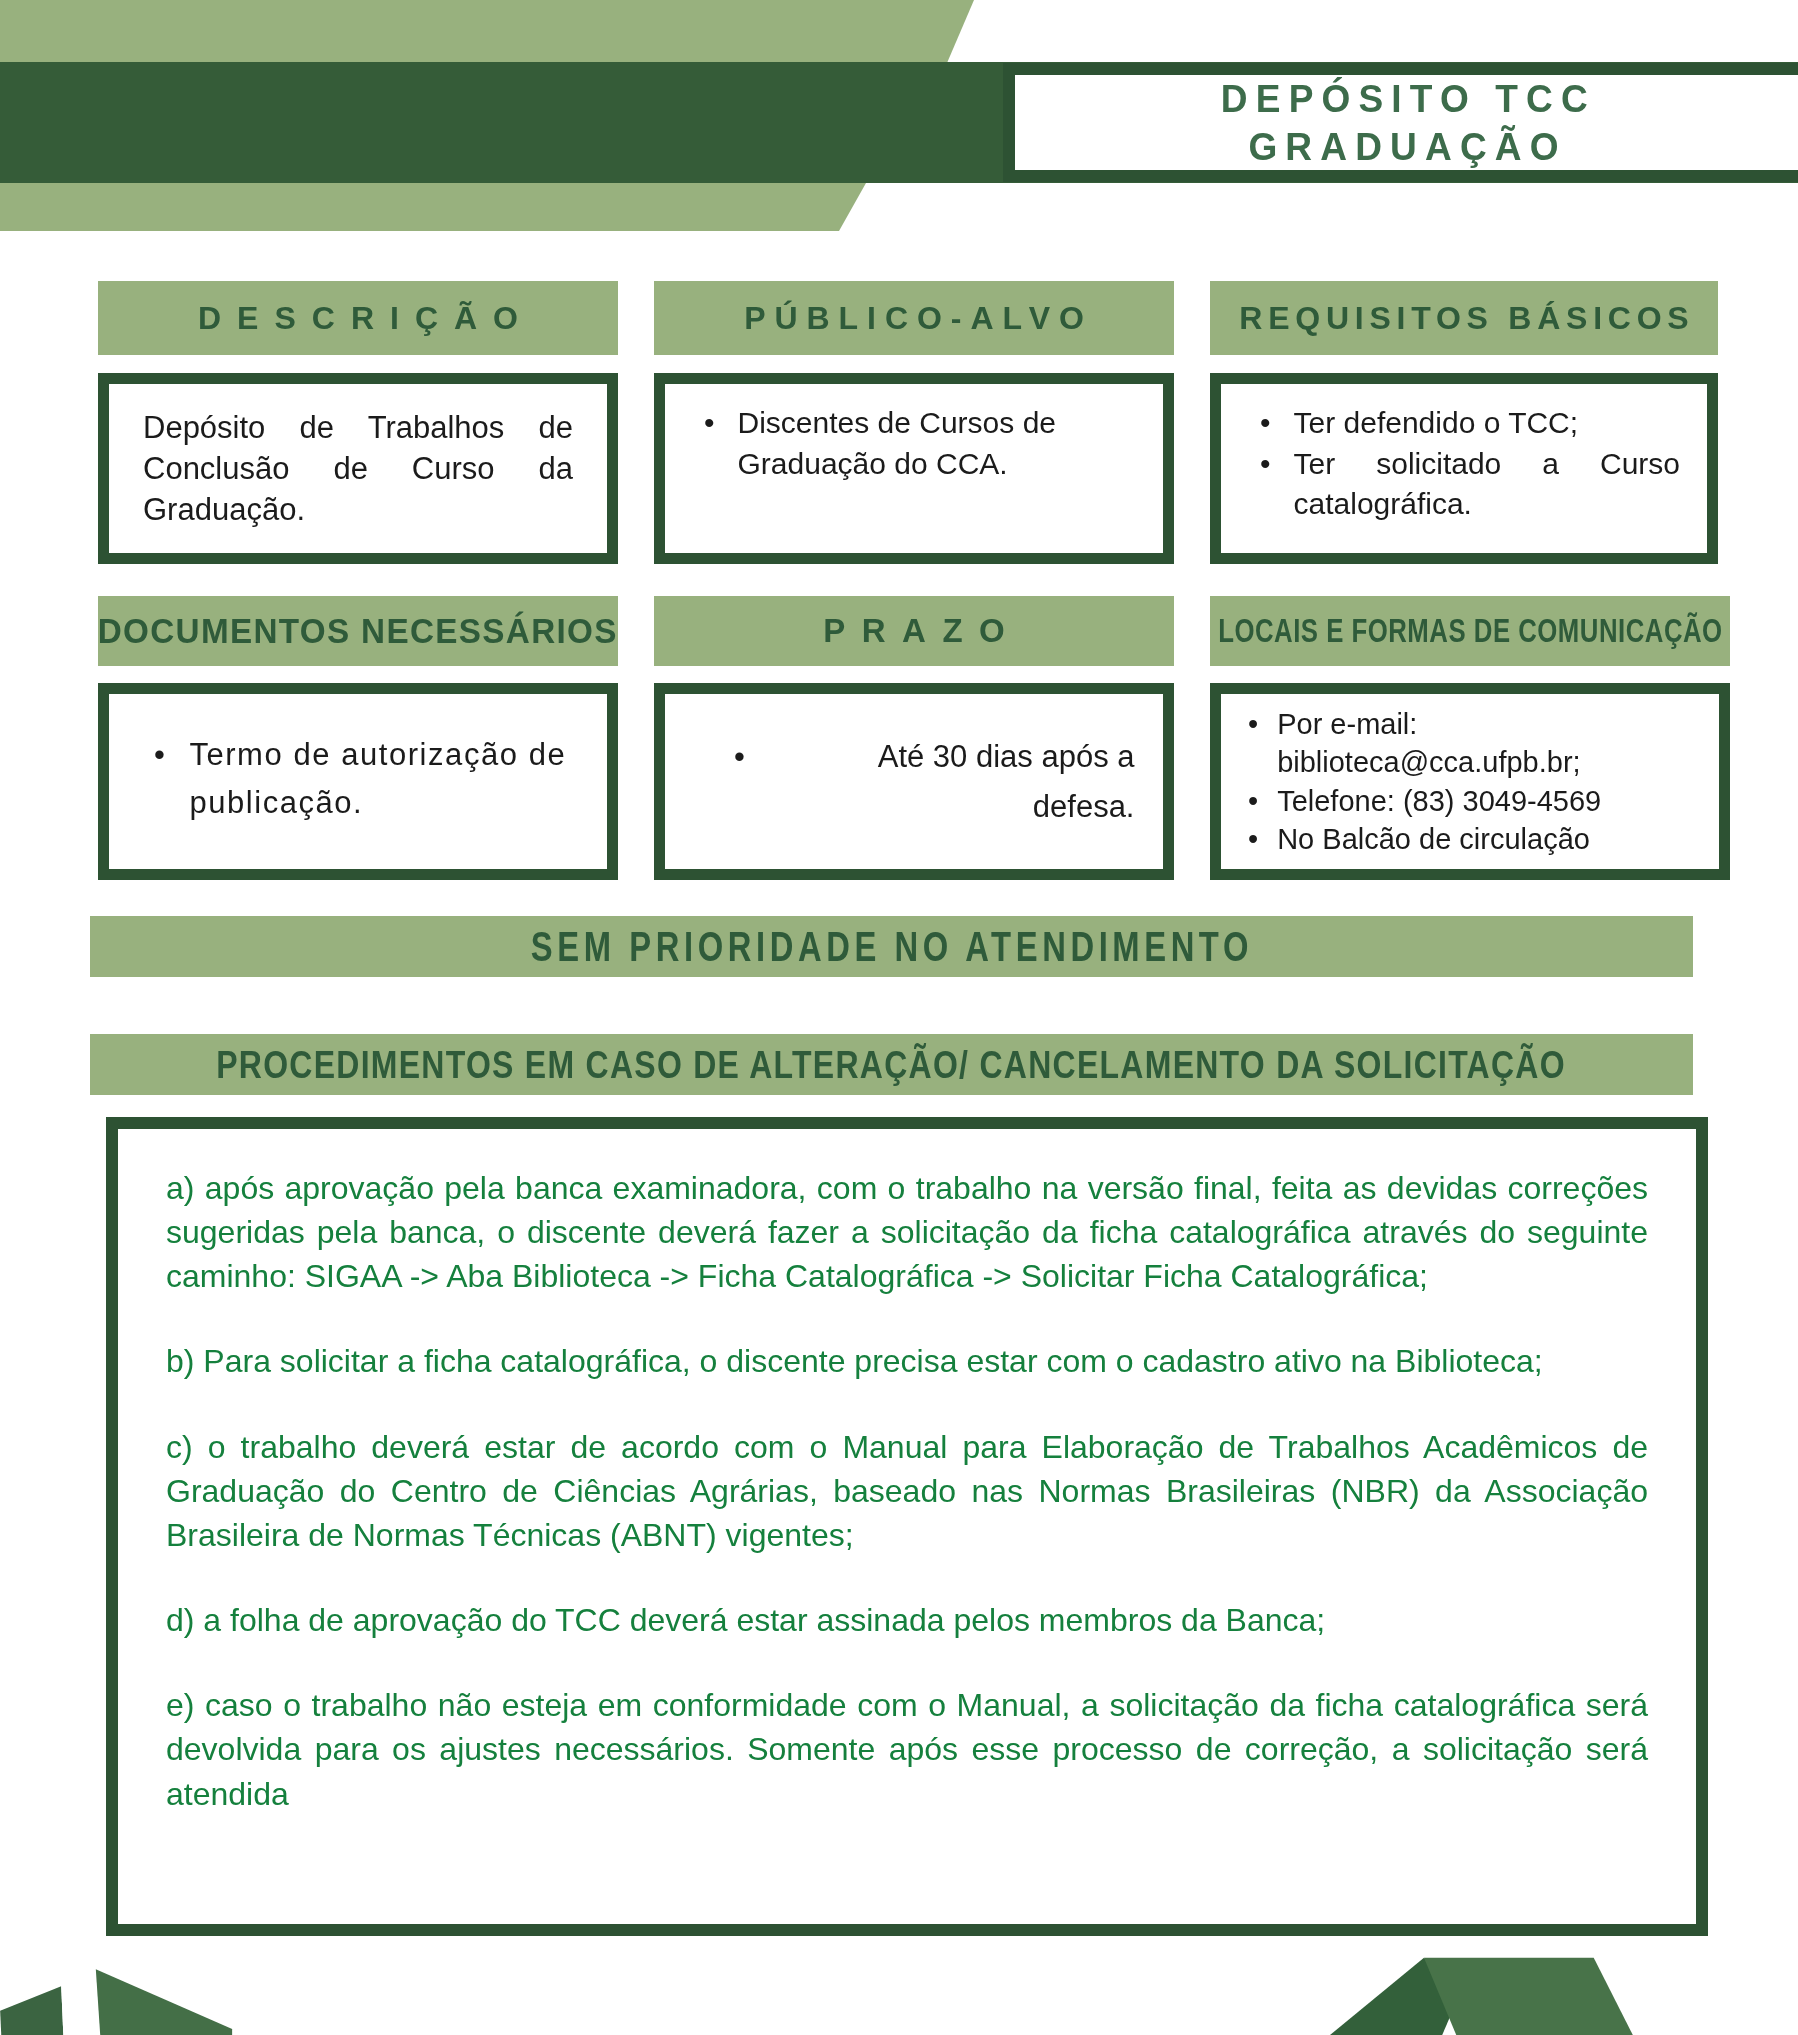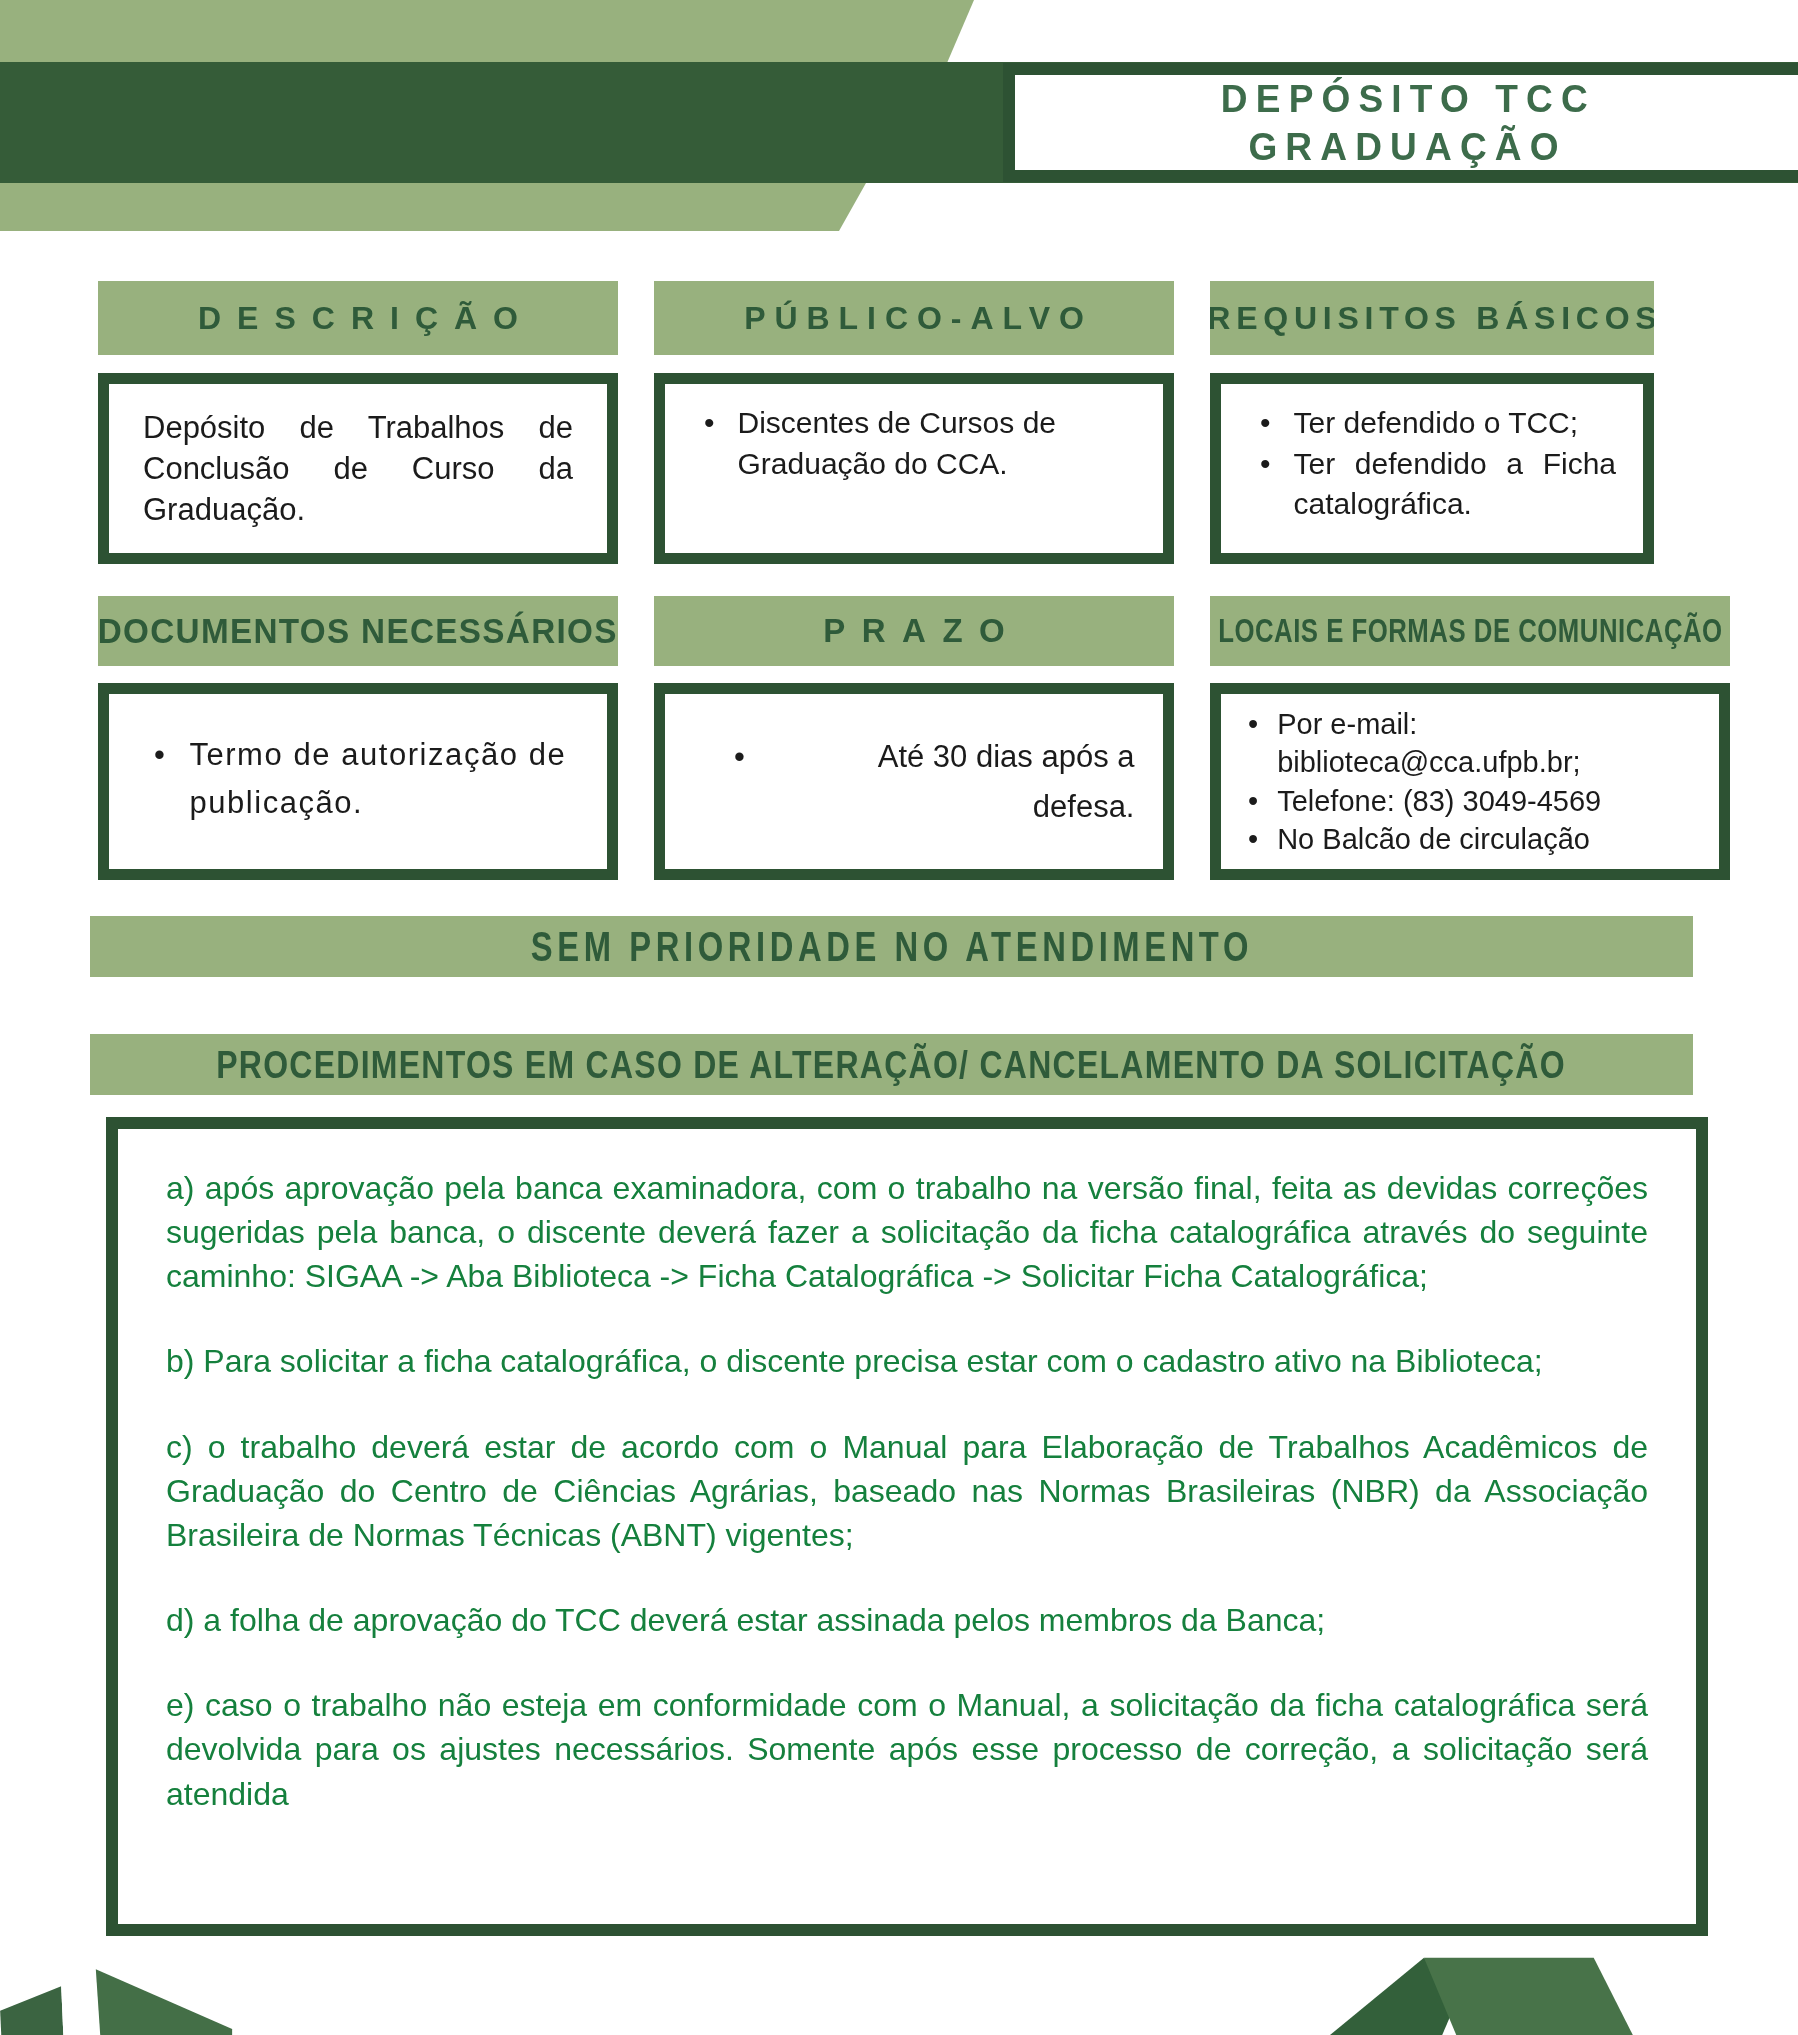--- a/index.html
+++ b/index.html
@@ -20,21 +20,21 @@
      display:flex;flex-direction:column;align-items:center;justify-content:center;}
   .title-line{color:#3D6C4B;font-weight:700;font-size:39px;letter-spacing:.22em;
      line-height:1.22;white-space:nowrap;transform:scaleX(.95);}
 
   
   .sect-hdr{position:absolute;height:74px;background:#98B17E;
      display:flex;align-items:center;justify-content:center;overflow:hidden;}
   .sect-hdr span{color:#2F5B3A;font-weight:700;white-space:nowrap;display:inline-block;}
   #h-desc,#b-desc{left:98px;width:520px;}
   #h-pub,#b-pub{left:654px;width:520px;}
-  #h-req,#b-req{left:1210px;width:444px;}
+  #h-req,#b-req{left:1210px;width:508px;}
   #h-doc,#b-doc{left:98px;width:520px;}
   #h-prazo,#b-prazo{left:654px;width:520px;}
   #h-loc,#b-loc{left:1210px;width:520px;}
   #h-desc,#h-pub,#h-req{top:281px;}
   #h-doc,#h-prazo,#h-loc{top:596px;height:70px;}
   #h-desc span{font-size:32px;letter-spacing:.5em;text-indent:.5em;}
   #h-pub span{font-size:32px;letter-spacing:.28em;text-indent:.28em;}
   #h-req span{font-size:32px;letter-spacing:.18em;text-indent:.18em;}
   #h-doc span{font-size:35px;letter-spacing:.04em;transform:scaleX(.95);}
   #h-prazo span{font-size:33px;letter-spacing:.5em;text-indent:.5em;}
@@ -112,21 +112,21 @@
         <div>Discentes de Cursos de Graduação do CCA.</div>
       </li>
     </ul>
   </div>
   <div class="vbox" id="b-req">
     <ul class="bul-list">
       <li class="bul">
         <div>Ter defendido o TCC;</div>
       </li>
       <li class="bul">
-        <div>Ter defendido a Ficha catalográfica.</div>
+        <div>Ter solicitado a Curso catalográfica.</div>
       </li>
     </ul>
   </div>
 
   <div class="sect-hdr" id="h-doc">
     <span>DOCUMENTOS NECESSÁRIOS</span>
   </div>
   <div class="sect-hdr" id="h-prazo">
     <span>PRAZO</span>
   </div>

